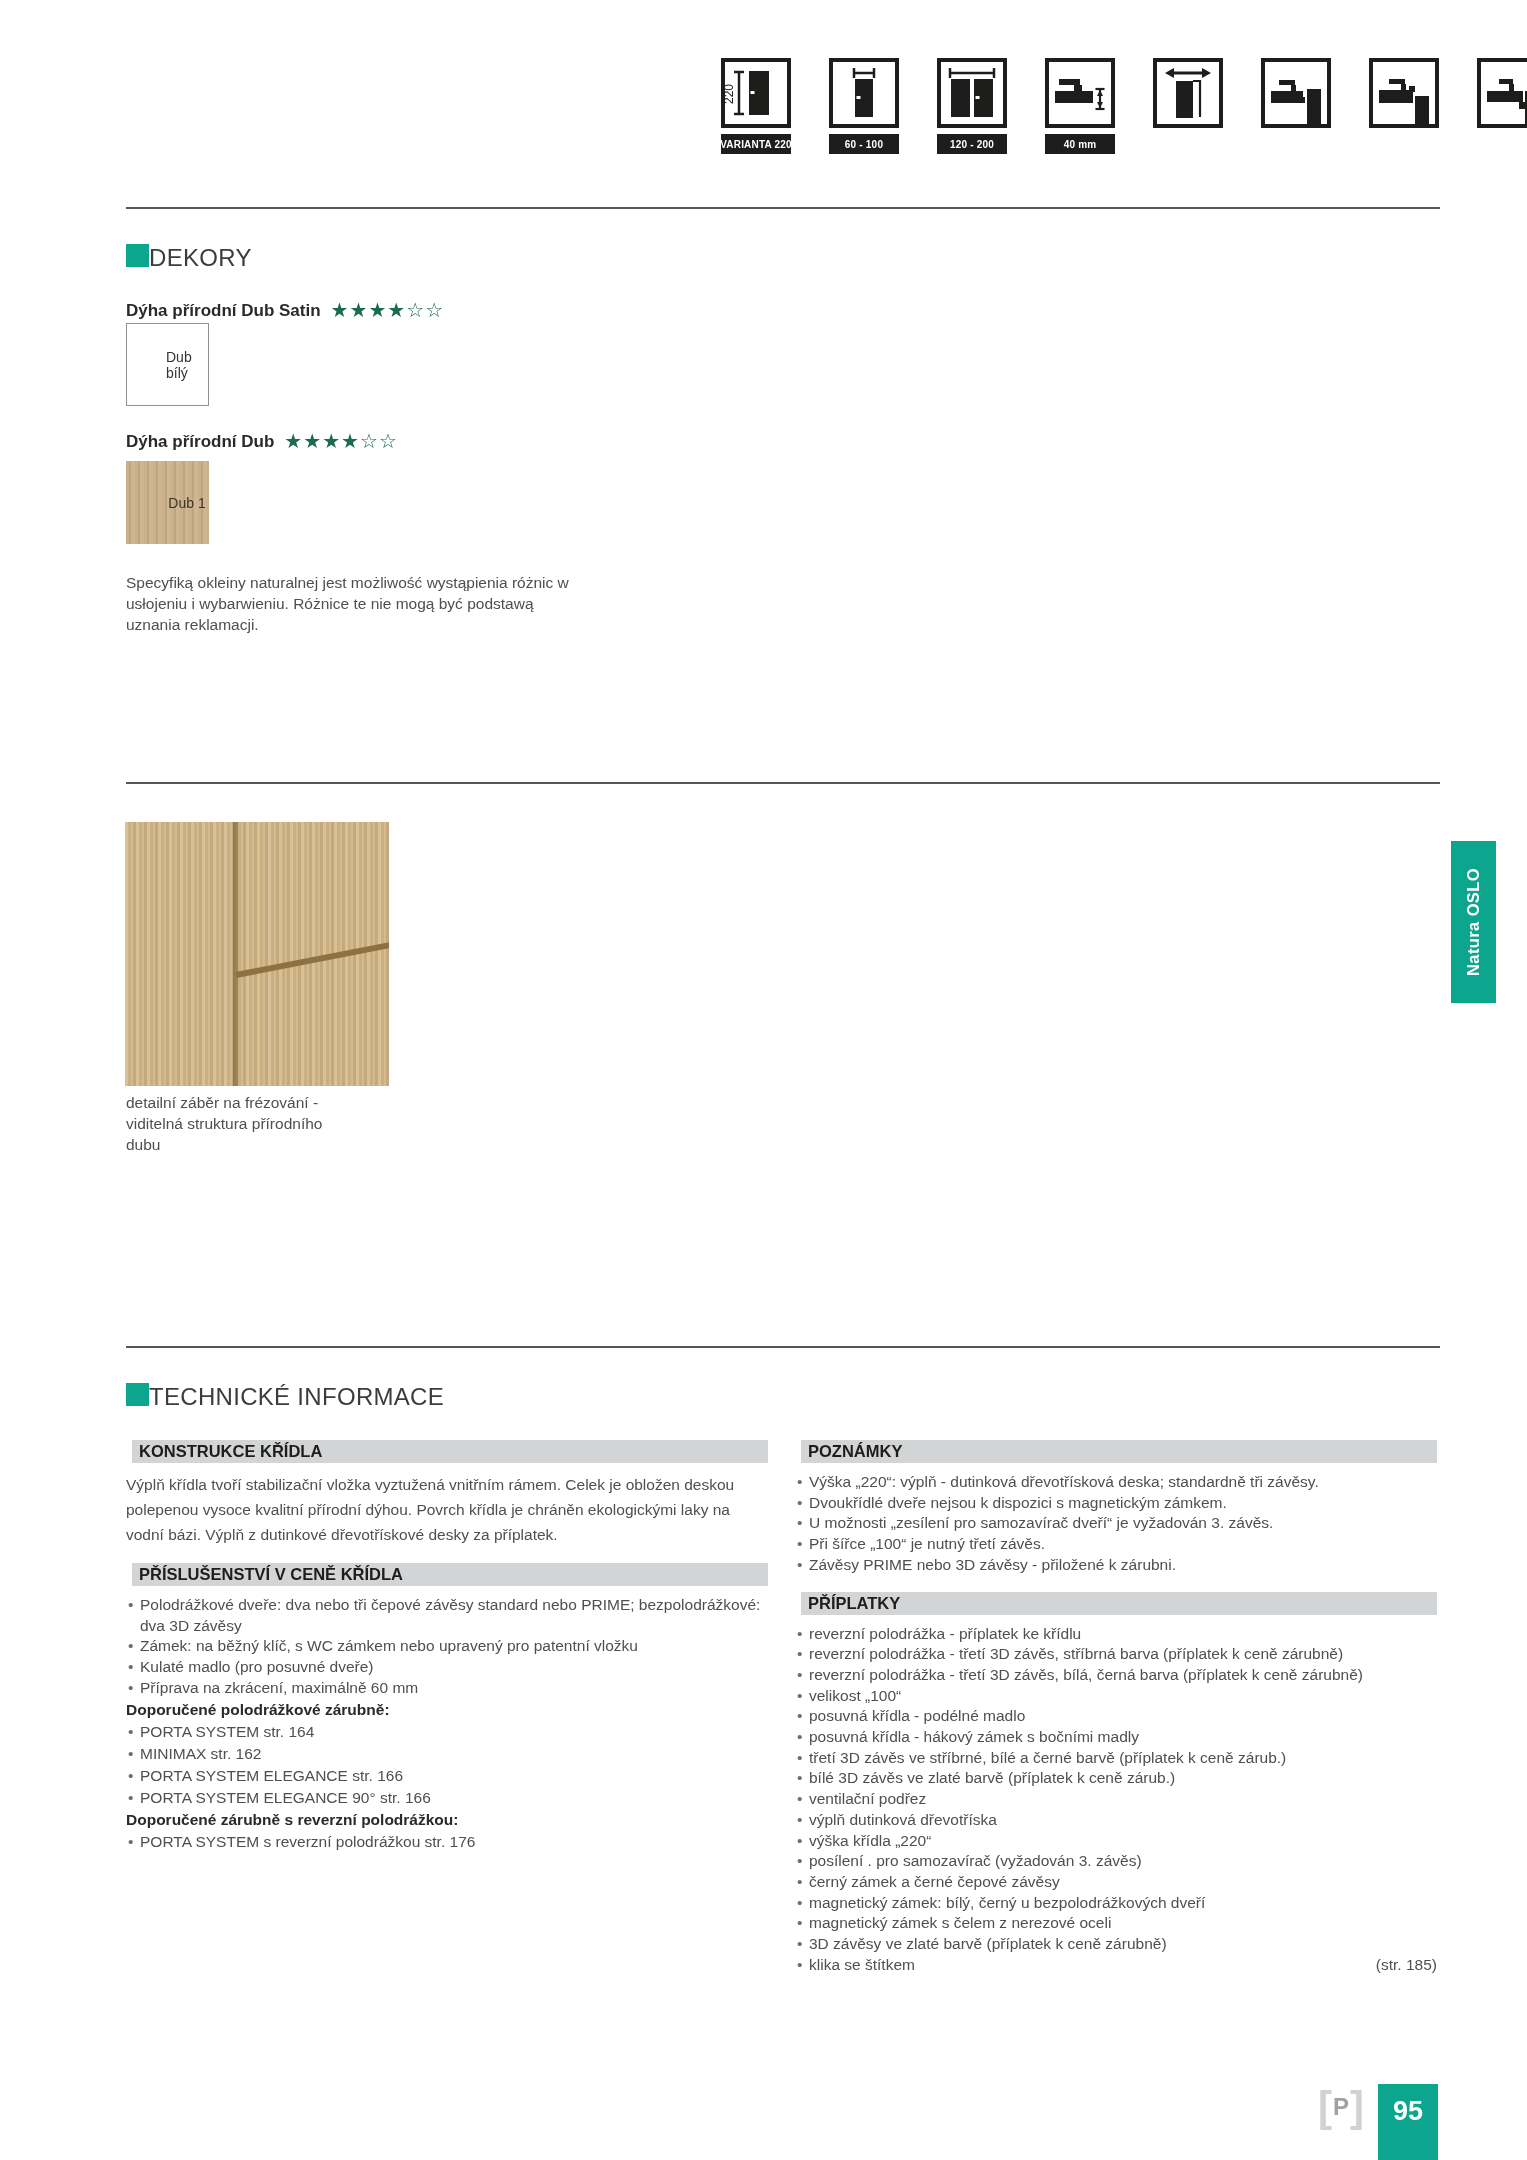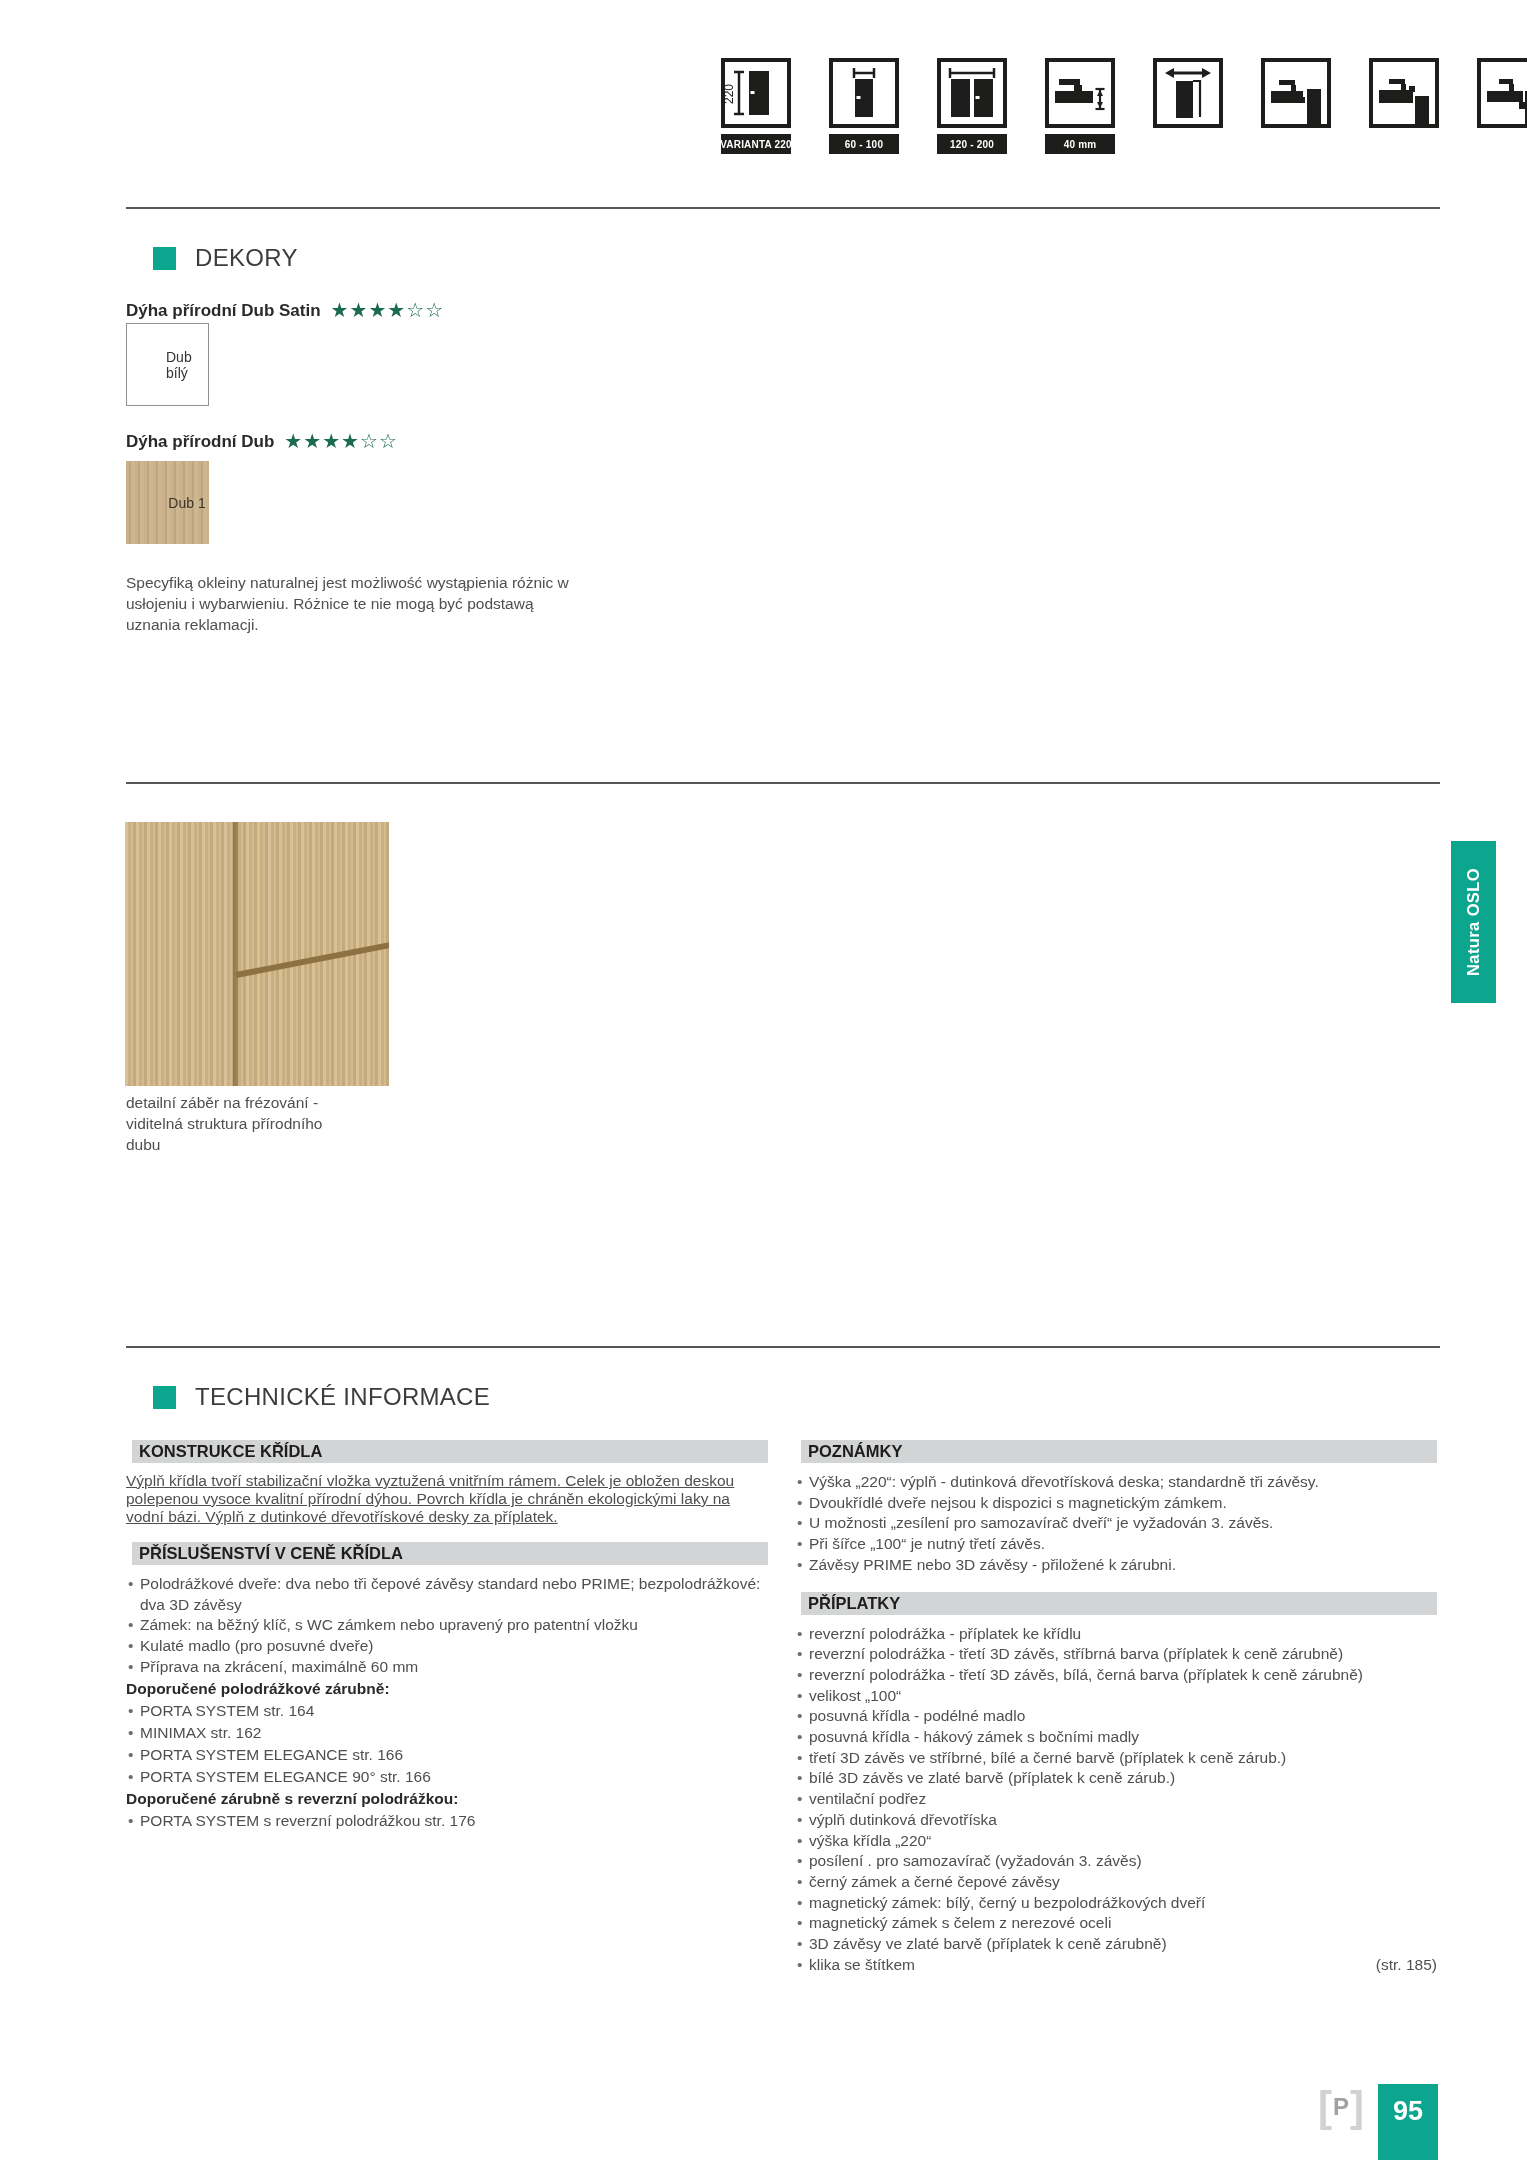--- a/index.html
+++ b/index.html
@@ -13,21 +13,21 @@
   .iconbox{width:70px;height:70px;border:4px solid #1d1d1b;background:#fff;position:relative;}
   .iconbox svg{display:block;width:62px;height:62px;}
   .icon-label{margin-top:6px;height:20px;background:#1d1d1b;color:#fff;font-size:10px;
               font-weight:bold;display:flex;align-items:center;justify-content:center;
               letter-spacing:.2px;white-space:nowrap;}
 
   
   .rule{position:absolute;left:126px;width:1314px;height:2px;background:#55565a;}
 
   
-  .big-header{position:absolute;display:flex;align-items:center;gap:19px;margin-left:27px;}
+  .big-header{position:absolute;display:flex;}
   .big-square{width:23px;height:23px;background:#0ca58e;}
   .big-title{font-size:24px;color:#3c3c3b;letter-spacing:.3px;}
 
   
   .decor-title{position:absolute;left:126px;display:flex;align-items:center;gap:10px;
                font-size:17px;font-weight:bold;color:#2a2a29;}
   .stars{font-size:20px;color:#1b6a52;letter-spacing:1px;line-height:1;position:relative;top:-1px;}
   .swatch{position:absolute;left:126px;width:83px;height:83px;border:1px solid #909194;
           display:flex;align-items:center;justify-content:center;font-size:14px;color:#333;padding-left:39px;}
   .swatch.wood{background:
@@ -45,21 +45,21 @@
   #photo-caption{position:absolute;left:126px;top:1092px;width:226px;font-size:15.5px;
                  line-height:21px;color:#4e4f51;}
 
   
   .col{position:absolute;top:1440px;width:642px;}
   #col-left{left:126px;}
   #col-right{left:795px;}
   .secbar{height:23px;background:#d3d4d5;font-weight:bold;font-size:16.5px;color:#1d1d1b;
           padding-left:7px;line-height:23px;margin:16px 0 9px 6px;}
   .col .secbar:first-child{margin-top:0;}
-  .para{font-size:15.5px;line-height:18px;color:#4e4f51;text-decoration:underline;}
+  .para{font-size:15.5px;line-height:25px;color:#4e4f51;}
   .brow{display:flex;font-size:15.5px;line-height:20.7px;color:#4e4f51;}
   .dot{width:14px;padding-left:2px;color:#6d6e70;flex:none;}
   .btext{flex:1 1 auto;}
   .bnote{flex:none;margin-left:auto;padding-left:10px;}
   .boldline{font-weight:bold;font-size:15.5px;line-height:22px;color:#2a2a29;}
   .col .brow.tall{line-height:22px;}
 
   
   #side-tab{position:absolute;left:1451px;top:841px;width:45px;height:162px;background:#0ca58e;
             display:flex;align-items:center;justify-content:center;}

